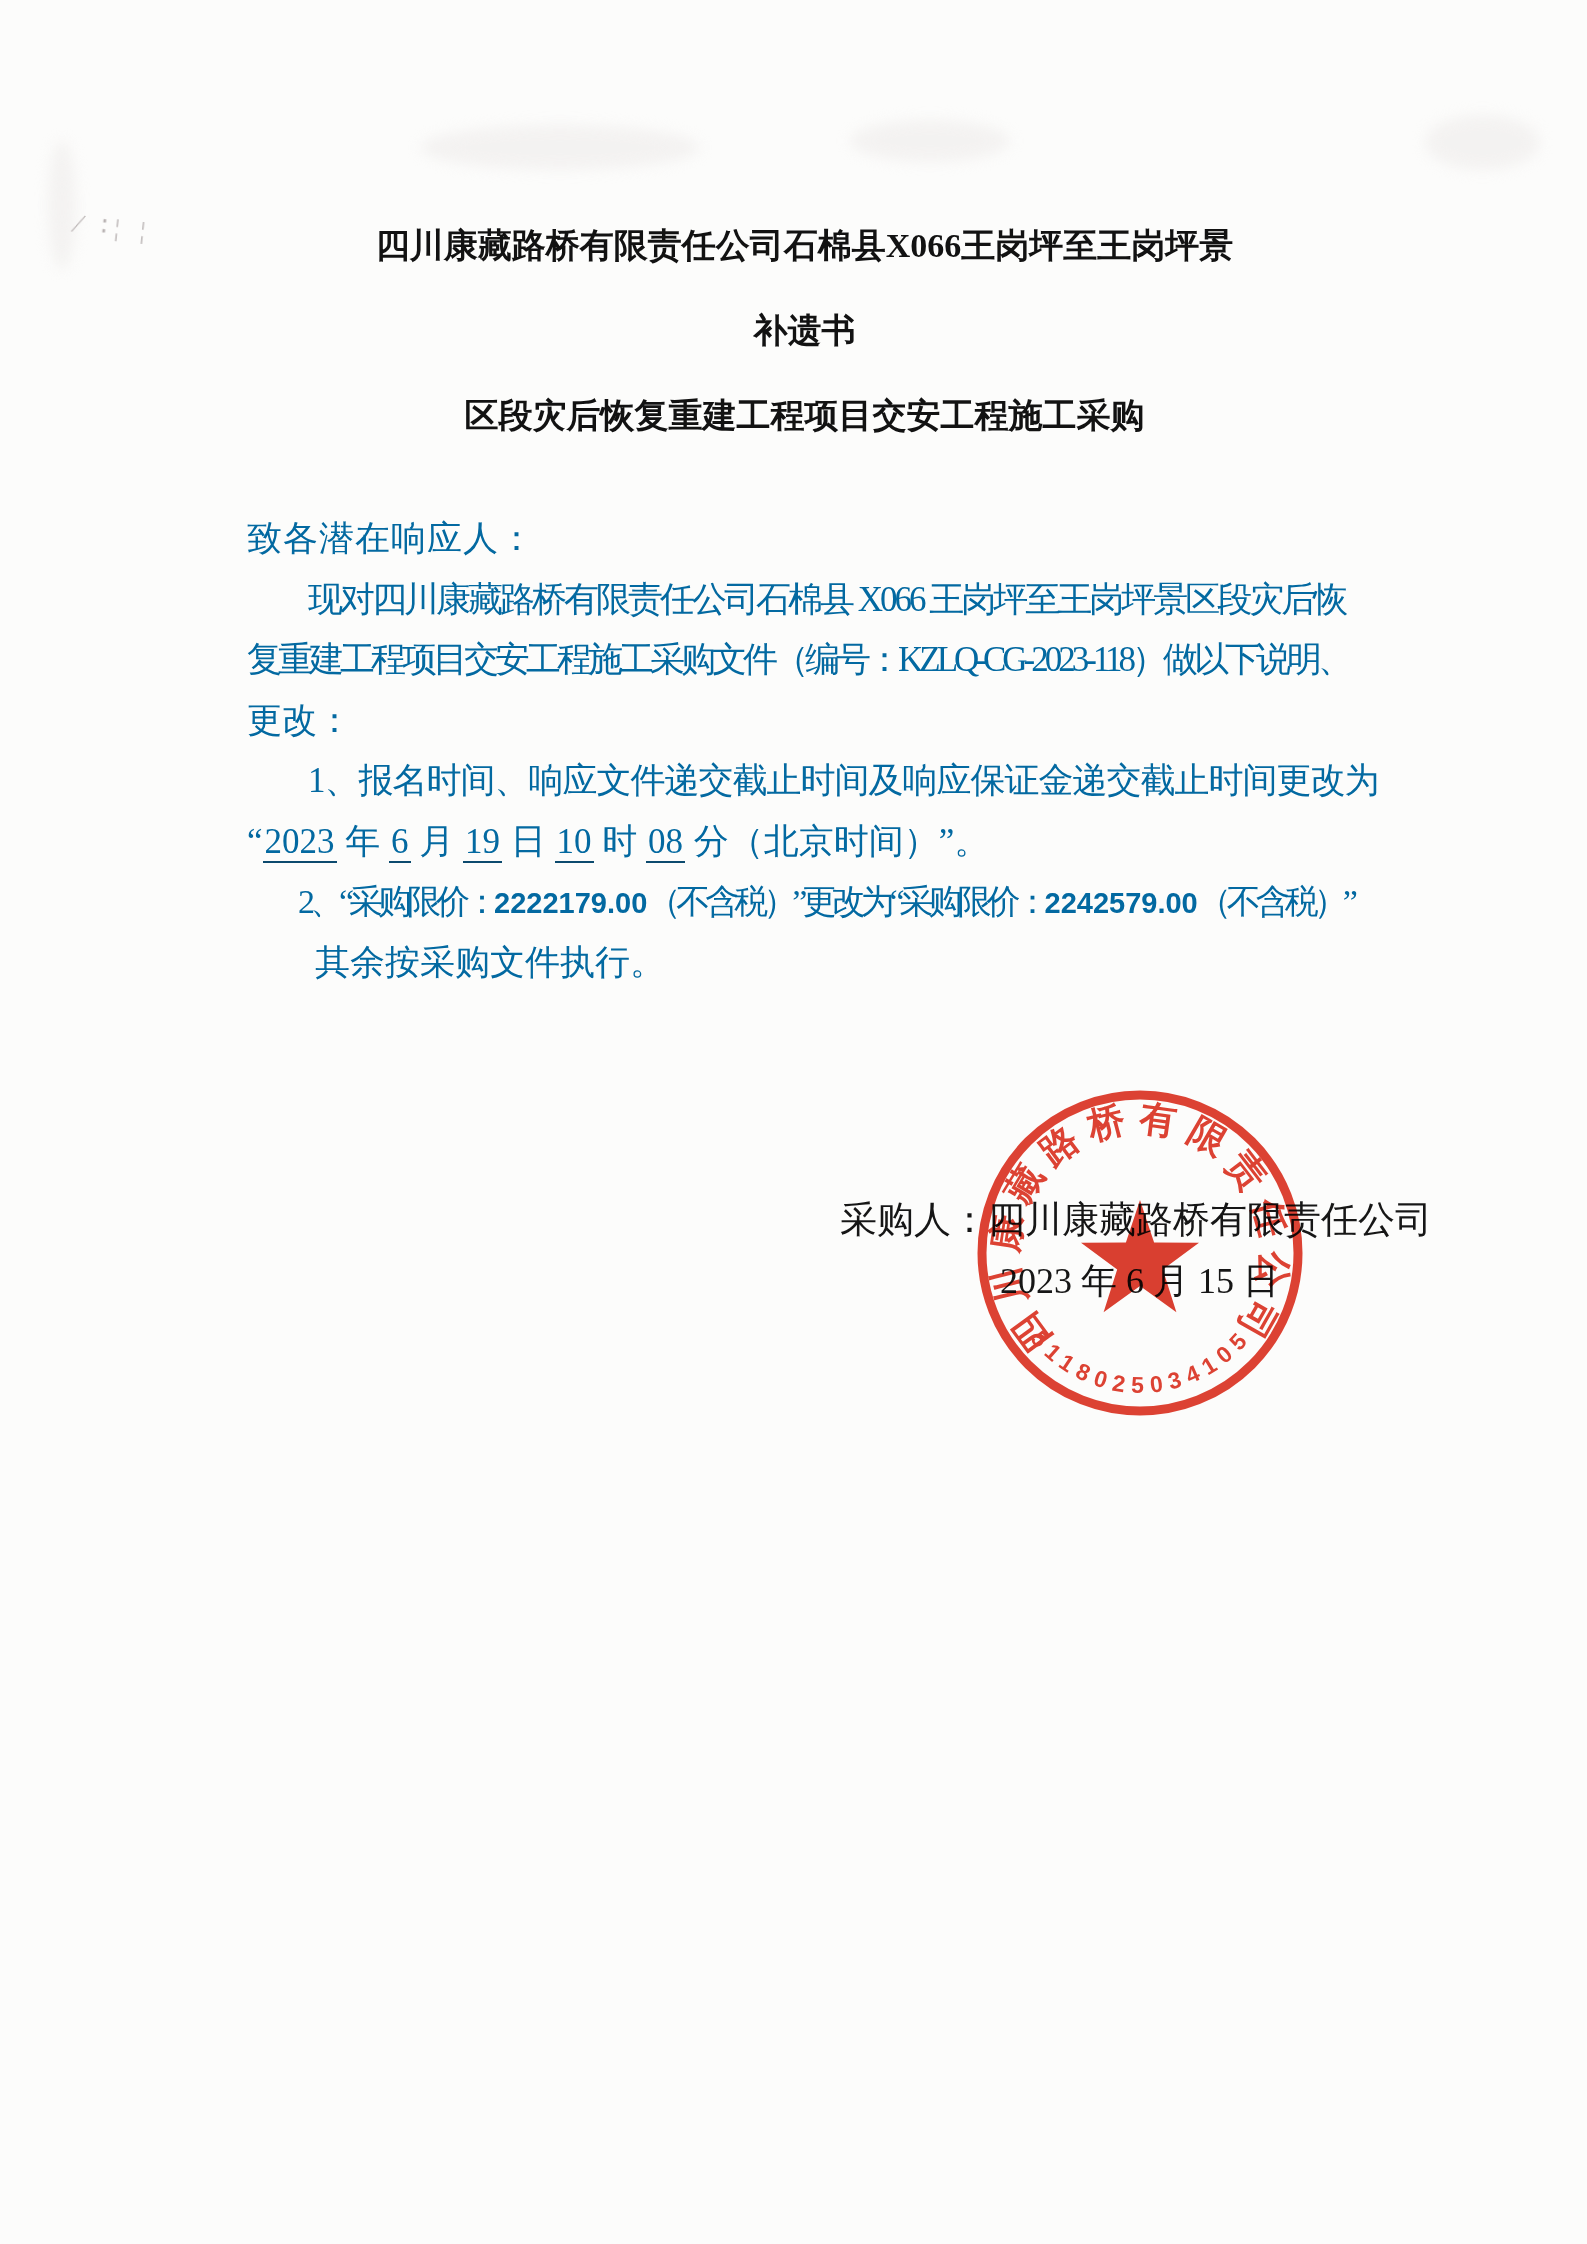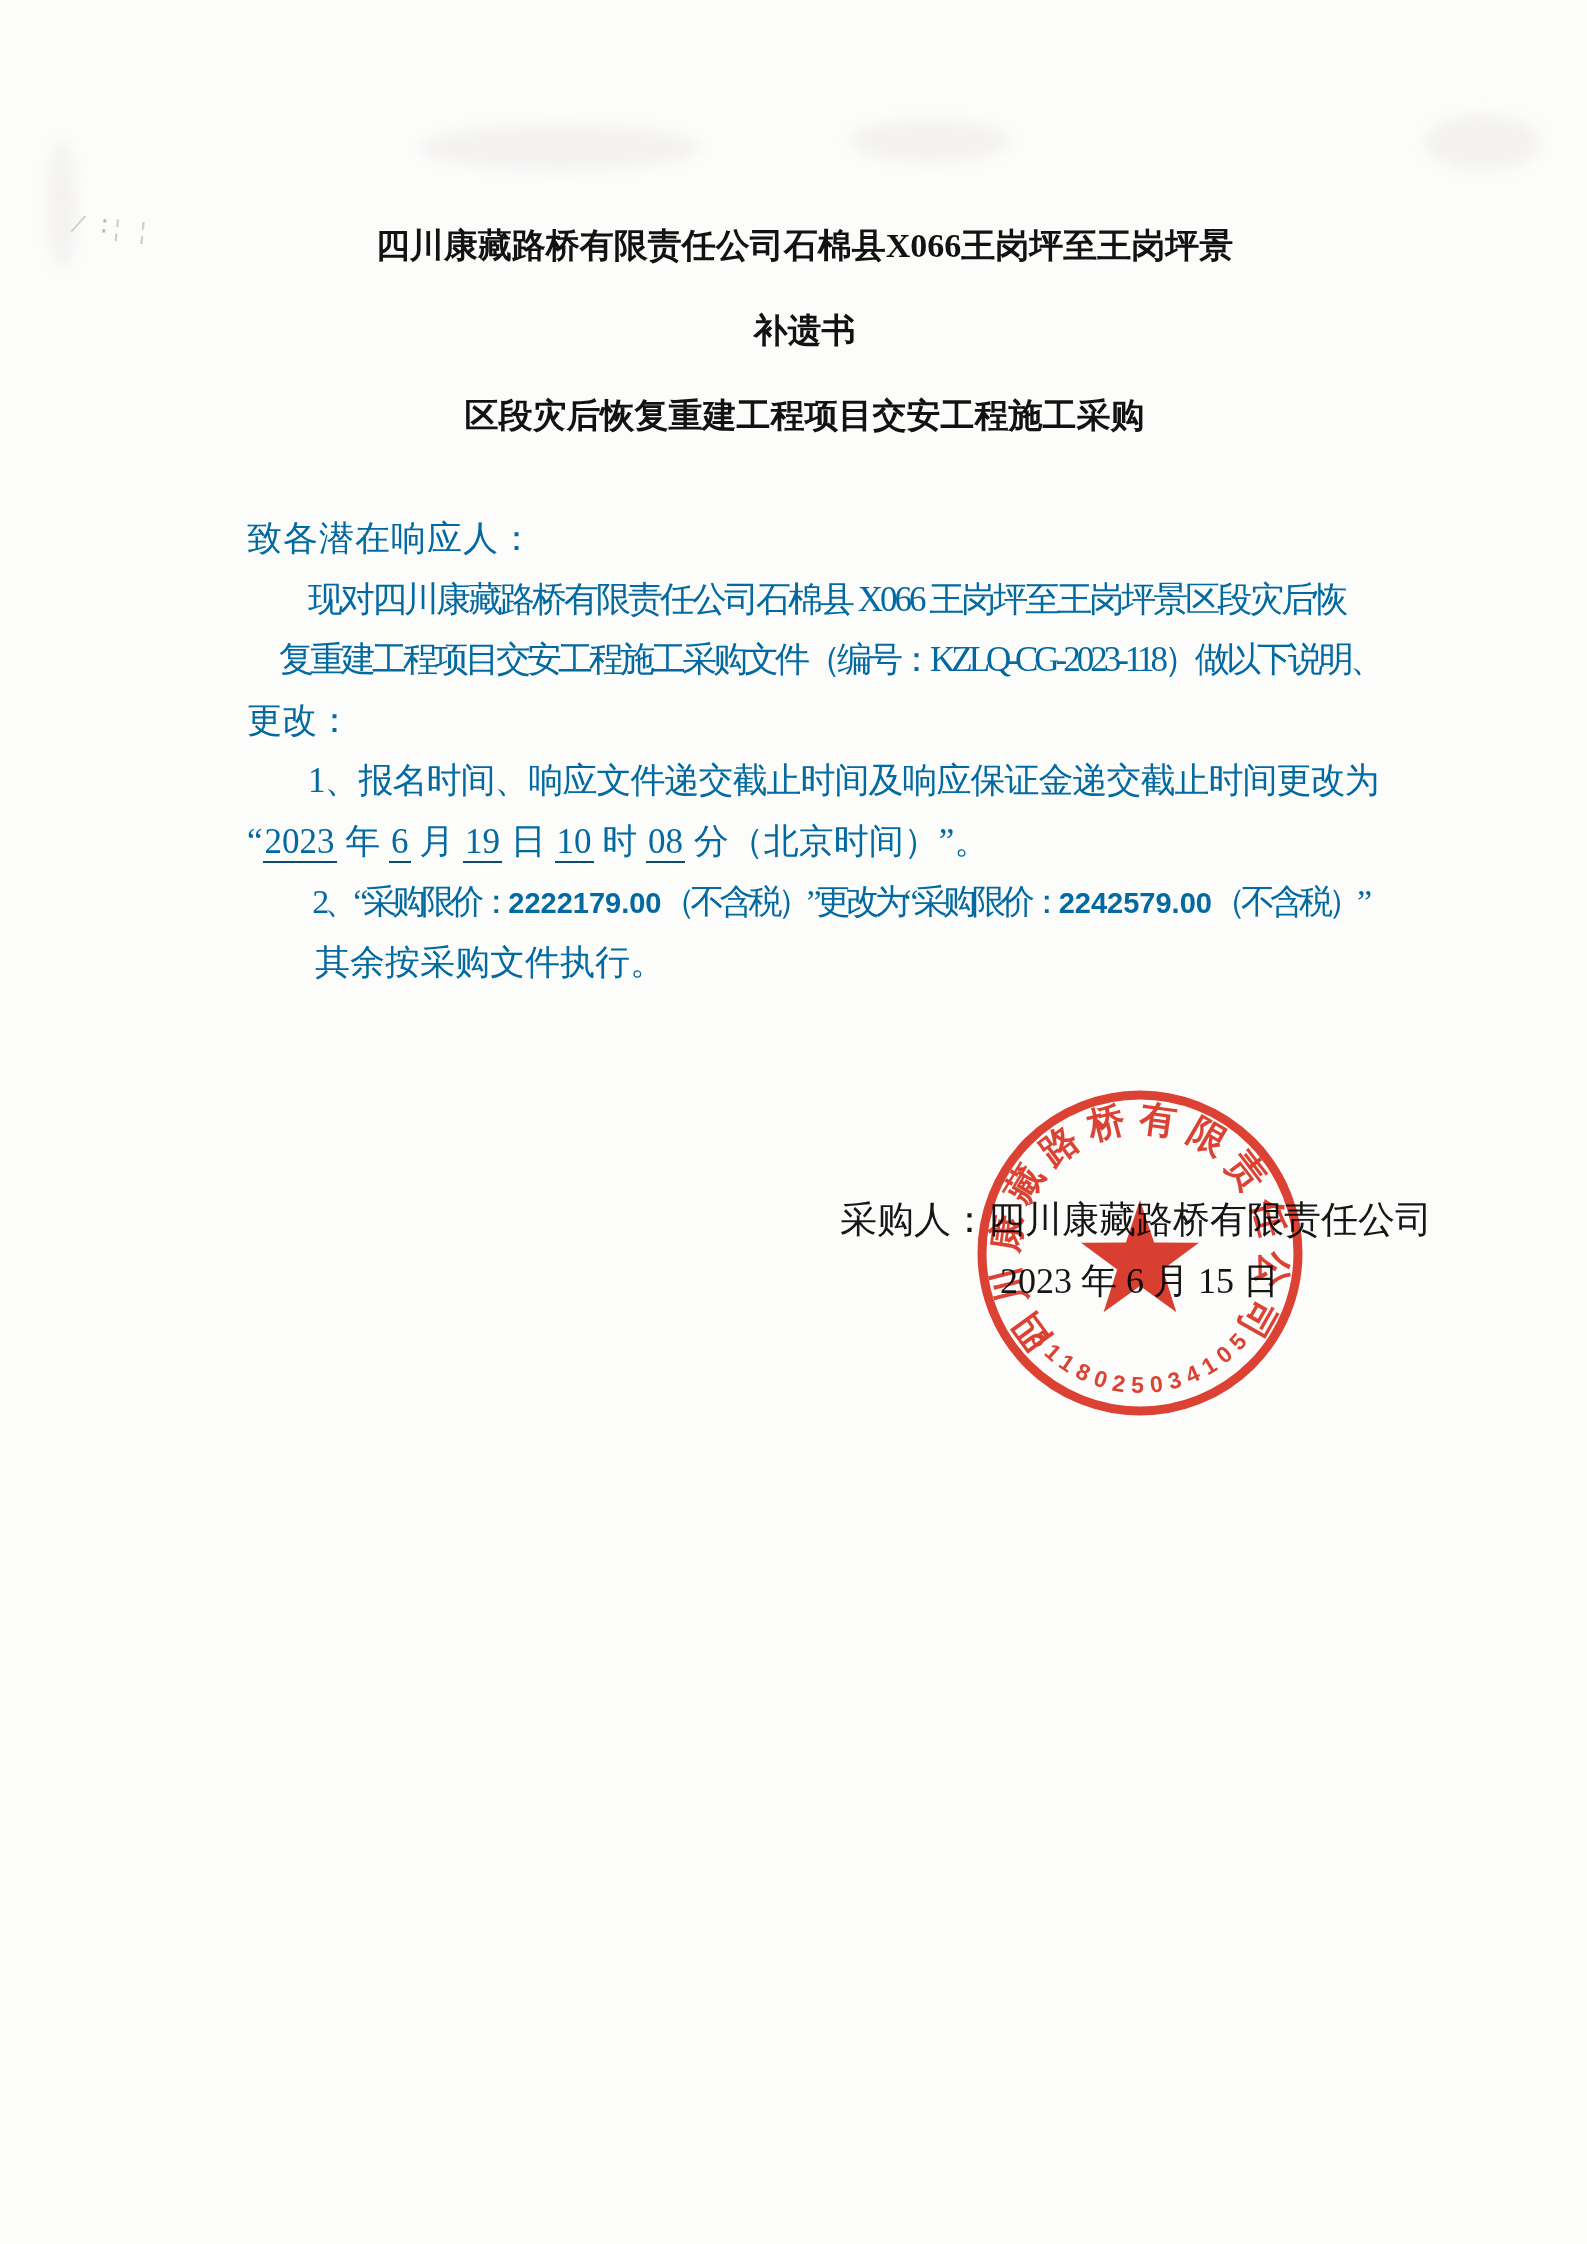--- a/index.html
+++ b/index.html
@@ -30,25 +30,25 @@
     color:#121212;letter-spacing:0;
   }
   .title div{white-space:nowrap;}
   
   .body{
     position:absolute;left:247px;top:509px;width:1120px;
     font-size:35px;color:#0369a1;
   }
   .bline{line-height:60.5px;white-space:nowrap;height:60.5px;}
   .ind-a{padding-left:61px;}
-  .ind-b{padding-left:51px;text-align:right;}
+  .ind-b{padding-left:51px;}
   .ind-c{padding-left:68px;}
   .ls1{letter-spacing:1px;}
   .lsm3{letter-spacing:-3px;}
-  .lsm4{letter-spacing:-4px;margin-left:32px;}
+  .lsm4{letter-spacing:-4px;}
   .lsm1{letter-spacing:-1px;}
   .line-item2{font-size:34px;letter-spacing:-5px;}
   .unum{border-bottom:2px solid #0c4a6e;padding:0 2px;}
   .bnum{
     font-family:"Liberation Sans","DejaVu Sans",sans-serif;
     font-weight:700;font-size:29px;letter-spacing:0;
   }
   
   .sig-purchaser{position:absolute;left:840px;top:1201px;font-size:37px;line-height:37px;white-space:nowrap;color:#161616;}
   .sig-date{position:absolute;left:1000px;top:1263px;font-size:36px;line-height:36px;white-space:nowrap;color:#161616;}

